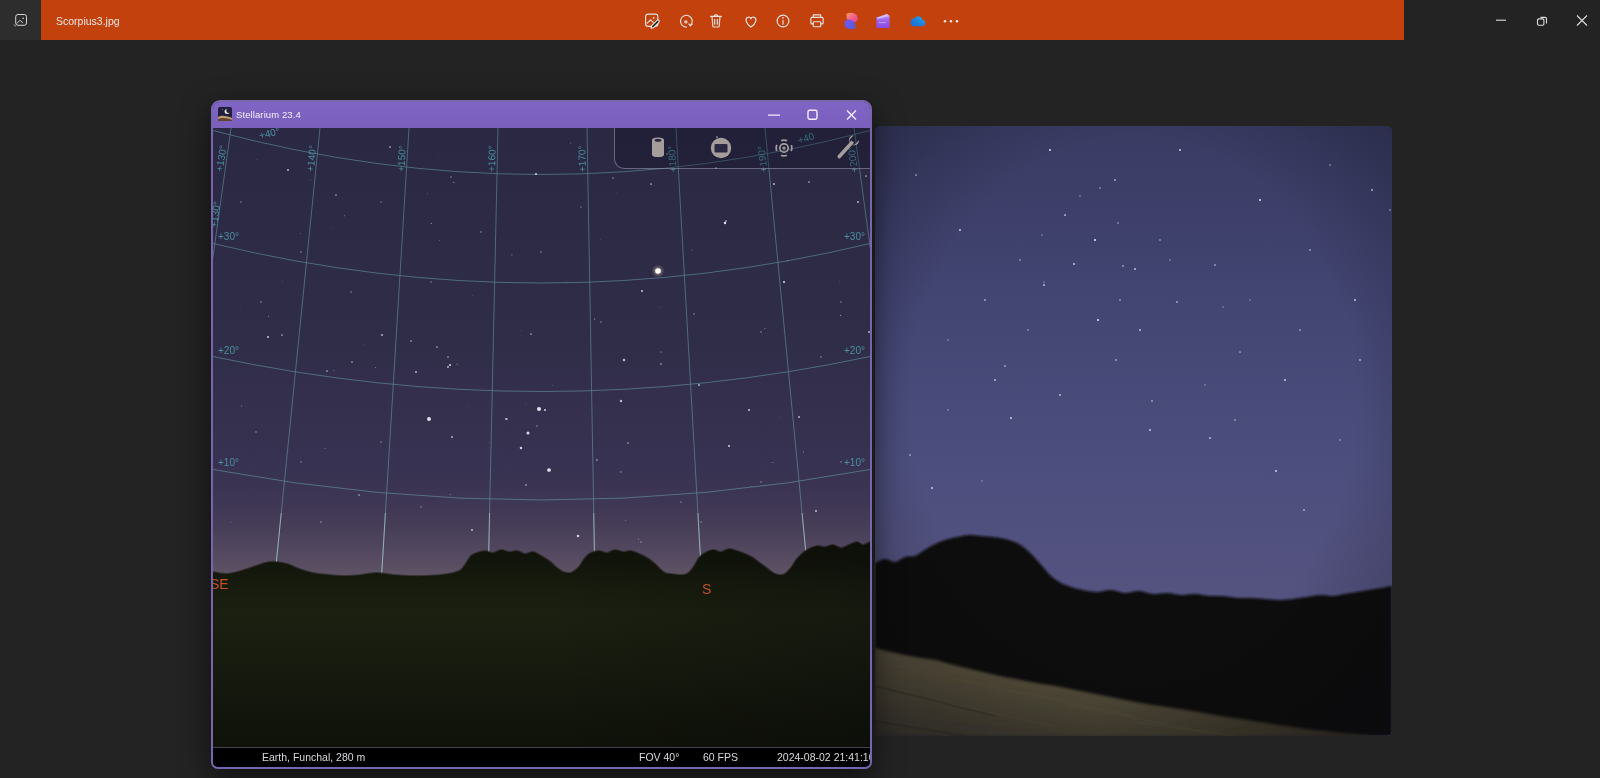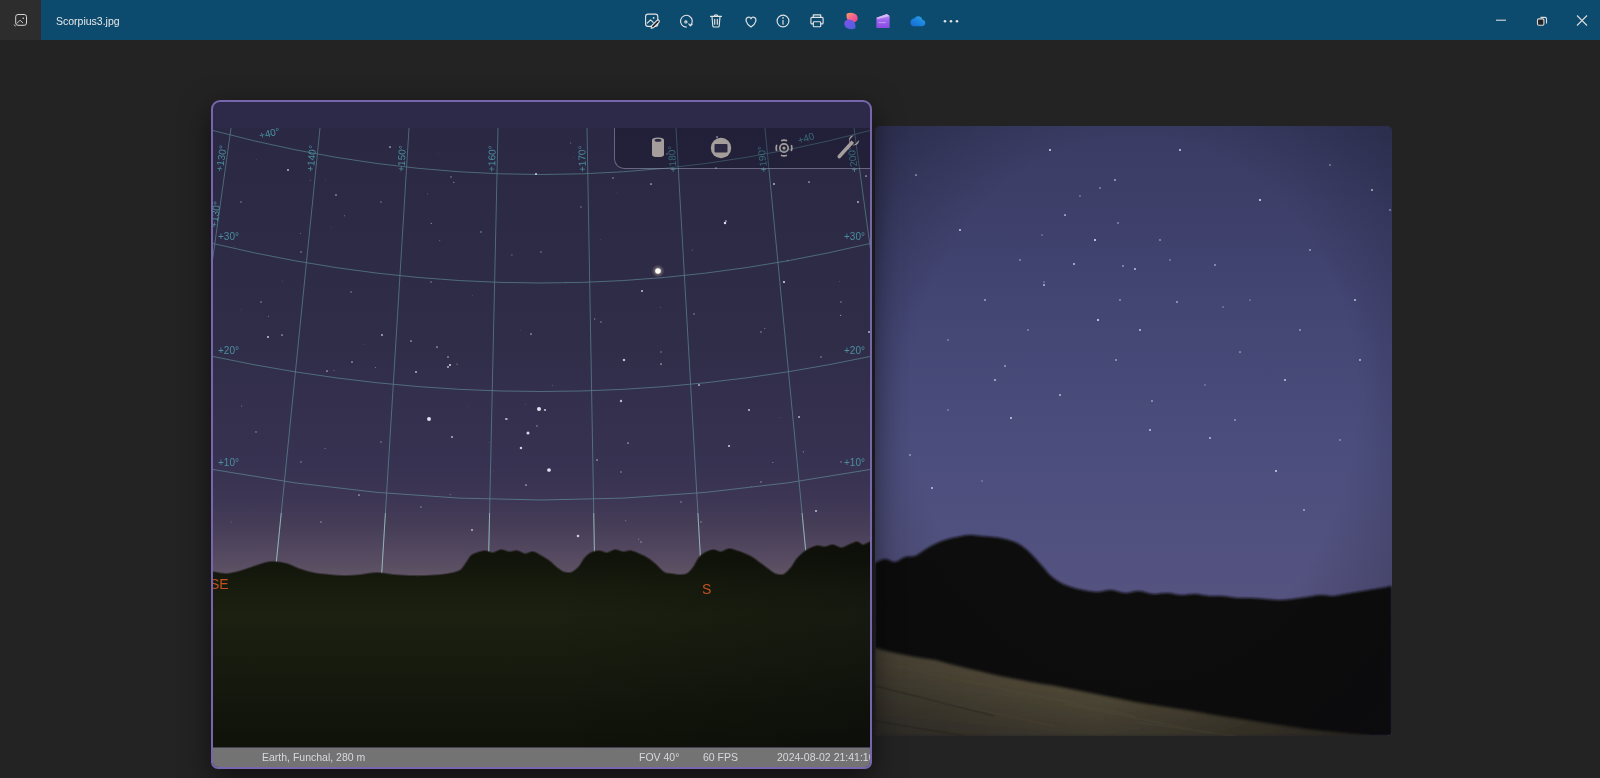--- a/index.html
+++ b/index.html
@@ -1,31 +1,31 @@
 <!DOCTYPE html>
 <html><head><meta charset="utf-8">
 <style>
 * { margin:0; padding:0; box-sizing:border-box; }
 html,body { width:1600px; height:778px; background:#232323; overflow:hidden;
   font-family:"Liberation Sans", sans-serif; }
-.topbar { position:absolute; left:0; top:0; width:1600px; height:40px; background:#0c4a6e; }
+.topbar { position:absolute; left:0; top:0; width:1404px; height:40px; background:#c2410c; }
 .appbox { position:absolute; left:0; top:0; width:41px; height:40px; background:#2e2d2d; }
 .fname { position:absolute; left:56px; top:14.5px; font-size:10.5px; color:#e8e8e8; letter-spacing:0px; }
 .photo { position:absolute; left:875px; top:126px; width:517px; height:610px; border-radius:5px; overflow:hidden; }
 .stwin { position:absolute; left:211px; top:100px; width:661px; height:669px;
   border:2px solid #7765ad; border-radius:9px 9px 7px 7px; overflow:hidden; background:#2c2a48;
   box-shadow:0 10px 30px rgba(0,0,0,0.55); }
 .sttitle { position:absolute; left:0; top:0; width:657px; height:26px;
   background:linear-gradient(180deg,#8165c4 0%,#7d61c0 55%,#7a5fbb 100%); }
 .sttext { position:absolute; left:23px; top:7px; font-size:9.5px; color:#f2eefc; letter-spacing:0.1px; }
 .stpanel { position:absolute; left:401px; top:26px; width:256px; height:41px;
   background:rgba(18,16,38,0.30); border-left:1px solid rgba(190,190,215,0.45);
   border-bottom:1px solid rgba(190,190,215,0.45); border-radius:0 0 0 10px; }
 .stpanelicons { position:absolute; left:401px; top:26px; }
-.stbottom { position:absolute; left:0; top:645px; width:657px; height:20px; background:#737373;
+.stbottom { position:absolute; left:0; top:645px; width:657px; height:20px; background:#000000;
   border-top:1px solid #454052; color:#d8d8dd; font-size:10.5px; }
 .stbottom span { position:absolute; top:3px; white-space:nowrap; }
 </style></head>
 <body>
 <div class="topbar">
   <div class="appbox">
       <svg style="position:absolute;left:13px;top:12.5px" width="15" height="15" viewBox="0 0 15 15">
 <path d="M2.6 13.1 q-1.1-0.35-1.45-1.45" stroke="#d4d4d4" stroke-width="0.95" fill="none"></path>
 <rect x="2.7" y="1.5" width="10.8" height="10.8" rx="2.3" stroke="#d4d4d4" stroke-width="1" fill="none"></rect>
 <path d="M4 10.3 L7.1 7.2 L9.7 9.8" stroke="#d4d4d4" stroke-width="0.95" fill="none" stroke-linecap="round" stroke-linejoin="round"></path>
@@ -442,20 +442,36 @@
 <text x="652" y="112" text-anchor="end">+30°</text>
 <text x="47" y="11" transform="rotate(-13 47 11)">+40°</text>
 <text x="586" y="16" transform="rotate(-18 586 16)">+40</text>
 </g>
 <path d="M 0 444 C 2.3 444.3 9.3 446.2 14 446 C 18.7 445.8 23.7 444.2 28 443 C 32.3 441.8 36.0 440.3 40 439 C 44.0 437.7 48.3 435.8 52 435 C 55.7 434.2 58.3 433.8 62 434 C 65.7 434.2 70.0 434.8 74 436 C 78.0 437.2 81.7 439.5 86 441 C 90.3 442.5 95.0 444.0 100 445 C 105.0 446.0 110.7 446.5 116 447 C 121.3 447.5 126.7 448.0 132 448 C 137.3 448.0 142.7 447.5 148 447 C 153.3 446.5 158.7 445.0 164 445 C 169.3 445.0 174.7 446.5 180 447 C 185.3 447.5 190.7 447.8 196 448 C 201.3 448.2 206.7 448.2 212 448 C 217.3 447.8 223.3 447.5 228 447 C 232.7 446.5 236.7 445.8 240 445 C 243.3 444.2 245.7 443.8 248 442 C 250.3 440.2 252.3 436.3 254 434 C 255.7 431.7 256.3 429.5 258 428 C 259.7 426.5 261.7 425.8 264 425 C 266.3 424.2 269.3 423.0 272 423 C 274.7 423.0 277.3 425.2 280 425 C 282.7 424.8 285.3 422.2 288 422 C 290.7 421.8 293.3 423.8 296 424 C 298.7 424.2 301.3 422.7 304 423 C 306.7 423.3 309.3 425.8 312 426 C 314.7 426.2 317.3 423.7 320 424 C 322.7 424.3 325.3 426.5 328 428 C 330.7 429.5 333.3 431.0 336 433 C 338.7 435.0 341.7 438.2 344 440 C 346.3 441.8 348.0 443.2 350 444 C 352.0 444.8 354.3 445.0 356 445 C 357.7 445.0 358.3 445.0 360 444 C 361.7 443.0 364.0 441.3 366 439 C 368.0 436.7 370.0 432.3 372 430 C 374.0 427.7 375.7 426.2 378 425 C 380.3 423.8 383.3 423.0 386 423 C 388.7 423.0 391.3 425.2 394 425 C 396.7 424.8 399.3 422.2 402 422 C 404.7 421.8 407.3 423.8 410 424 C 412.7 424.2 415.3 422.7 418 423 C 420.7 423.3 423.3 424.8 426 426 C 428.7 427.2 431.3 428.3 434 430 C 436.7 431.7 439.7 434.0 442 436 C 444.3 438.0 446.3 440.5 448 442 C 449.7 443.5 450.3 444.3 452 445 C 453.7 445.7 455.7 445.7 458 446 C 460.3 446.3 463.3 447.0 466 447 C 468.7 447.0 471.7 447.2 474 446 C 476.3 444.8 478.0 442.7 480 440 C 482.0 437.3 484.0 432.5 486 430 C 488.0 427.5 489.7 426.3 492 425 C 494.3 423.7 497.3 422.2 500 422 C 502.7 421.8 505.3 424.2 508 424 C 510.7 423.8 513.3 421.2 516 421 C 518.7 420.8 521.3 422.2 524 423 C 526.7 423.8 529.3 424.8 532 426 C 534.7 427.2 537.3 428.3 540 430 C 542.7 431.7 545.3 434.0 548 436 C 550.7 438.0 553.7 440.3 556 442 C 558.3 443.7 560.0 445.2 562 446 C 564.0 446.8 566.3 447.0 568 447 C 569.7 447.0 570.3 447.2 572 446 C 573.7 444.8 576.0 442.5 578 440 C 580.0 437.5 582.0 433.5 584 431 C 586.0 428.5 588.0 426.7 590 425 C 592.0 423.3 593.7 422.2 596 421 C 598.3 419.8 601.3 418.3 604 418 C 606.7 417.7 609.3 419.2 612 419 C 614.7 418.8 617.3 416.8 620 417 C 622.7 417.2 625.3 420.0 628 420 C 630.7 420.0 633.3 418.0 636 417 C 638.7 416.0 641.7 414.0 644 414 C 646.3 414.0 647.8 417.0 650 417 C 652.2 417.0 655.8 414.5 657 414 L 657 621 L 0 621 Z" fill="url(#ground)"></path>
 <path d="M 0 444 C 2.3 444.3 9.3 446.2 14 446 C 18.7 445.8 23.7 444.2 28 443 C 32.3 441.8 36.0 440.3 40 439 C 44.0 437.7 48.3 435.8 52 435 C 55.7 434.2 58.3 433.8 62 434 C 65.7 434.2 70.0 434.8 74 436 C 78.0 437.2 81.7 439.5 86 441 C 90.3 442.5 95.0 444.0 100 445 C 105.0 446.0 110.7 446.5 116 447 C 121.3 447.5 126.7 448.0 132 448 C 137.3 448.0 142.7 447.5 148 447 C 153.3 446.5 158.7 445.0 164 445 C 169.3 445.0 174.7 446.5 180 447 C 185.3 447.5 190.7 447.8 196 448 C 201.3 448.2 206.7 448.2 212 448 C 217.3 447.8 223.3 447.5 228 447 C 232.7 446.5 236.7 445.8 240 445 C 243.3 444.2 245.7 443.8 248 442 C 250.3 440.2 252.3 436.3 254 434 C 255.7 431.7 256.3 429.5 258 428 C 259.7 426.5 261.7 425.8 264 425 C 266.3 424.2 269.3 423.0 272 423 C 274.7 423.0 277.3 425.2 280 425 C 282.7 424.8 285.3 422.2 288 422 C 290.7 421.8 293.3 423.8 296 424 C 298.7 424.2 301.3 422.7 304 423 C 306.7 423.3 309.3 425.8 312 426 C 314.7 426.2 317.3 423.7 320 424 C 322.7 424.3 325.3 426.5 328 428 C 330.7 429.5 333.3 431.0 336 433 C 338.7 435.0 341.7 438.2 344 440 C 346.3 441.8 348.0 443.2 350 444 C 352.0 444.8 354.3 445.0 356 445 C 357.7 445.0 358.3 445.0 360 444 C 361.7 443.0 364.0 441.3 366 439 C 368.0 436.7 370.0 432.3 372 430 C 374.0 427.7 375.7 426.2 378 425 C 380.3 423.8 383.3 423.0 386 423 C 388.7 423.0 391.3 425.2 394 425 C 396.7 424.8 399.3 422.2 402 422 C 404.7 421.8 407.3 423.8 410 424 C 412.7 424.2 415.3 422.7 418 423 C 420.7 423.3 423.3 424.8 426 426 C 428.7 427.2 431.3 428.3 434 430 C 436.7 431.7 439.7 434.0 442 436 C 444.3 438.0 446.3 440.5 448 442 C 449.7 443.5 450.3 444.3 452 445 C 453.7 445.7 455.7 445.7 458 446 C 460.3 446.3 463.3 447.0 466 447 C 468.7 447.0 471.7 447.2 474 446 C 476.3 444.8 478.0 442.7 480 440 C 482.0 437.3 484.0 432.5 486 430 C 488.0 427.5 489.7 426.3 492 425 C 494.3 423.7 497.3 422.2 500 422 C 502.7 421.8 505.3 424.2 508 424 C 510.7 423.8 513.3 421.2 516 421 C 518.7 420.8 521.3 422.2 524 423 C 526.7 423.8 529.3 424.8 532 426 C 534.7 427.2 537.3 428.3 540 430 C 542.7 431.7 545.3 434.0 548 436 C 550.7 438.0 553.7 440.3 556 442 C 558.3 443.7 560.0 445.2 562 446 C 564.0 446.8 566.3 447.0 568 447 C 569.7 447.0 570.3 447.2 572 446 C 573.7 444.8 576.0 442.5 578 440 C 580.0 437.5 582.0 433.5 584 431 C 586.0 428.5 588.0 426.7 590 425 C 592.0 423.3 593.7 422.2 596 421 C 598.3 419.8 601.3 418.3 604 418 C 606.7 417.7 609.3 419.2 612 419 C 614.7 418.8 617.3 416.8 620 417 C 622.7 417.2 625.3 420.0 628 420 C 630.7 420.0 633.3 418.0 636 417 C 638.7 416.0 641.7 414.0 644 414 C 646.3 414.0 647.8 417.0 650 417 C 652.2 417.0 655.8 414.5 657 414 L 657 621 L 0 621 Z" fill="url(#grounddark)"></path>
 <path d="M 0 444 C 2.3 444.3 9.3 446.2 14 446 C 18.7 445.8 23.7 444.2 28 443 C 32.3 441.8 36.0 440.3 40 439 C 44.0 437.7 48.3 435.8 52 435 C 55.7 434.2 58.3 433.8 62 434 C 65.7 434.2 70.0 434.8 74 436 C 78.0 437.2 81.7 439.5 86 441 C 90.3 442.5 95.0 444.0 100 445 C 105.0 446.0 110.7 446.5 116 447 C 121.3 447.5 126.7 448.0 132 448 C 137.3 448.0 142.7 447.5 148 447 C 153.3 446.5 158.7 445.0 164 445 C 169.3 445.0 174.7 446.5 180 447 C 185.3 447.5 190.7 447.8 196 448 C 201.3 448.2 206.7 448.2 212 448 C 217.3 447.8 223.3 447.5 228 447 C 232.7 446.5 236.7 445.8 240 445 C 243.3 444.2 245.7 443.8 248 442 C 250.3 440.2 252.3 436.3 254 434 C 255.7 431.7 256.3 429.5 258 428 C 259.7 426.5 261.7 425.8 264 425 C 266.3 424.2 269.3 423.0 272 423 C 274.7 423.0 277.3 425.2 280 425 C 282.7 424.8 285.3 422.2 288 422 C 290.7 421.8 293.3 423.8 296 424 C 298.7 424.2 301.3 422.7 304 423 C 306.7 423.3 309.3 425.8 312 426 C 314.7 426.2 317.3 423.7 320 424 C 322.7 424.3 325.3 426.5 328 428 C 330.7 429.5 333.3 431.0 336 433 C 338.7 435.0 341.7 438.2 344 440 C 346.3 441.8 348.0 443.2 350 444 C 352.0 444.8 354.3 445.0 356 445 C 357.7 445.0 358.3 445.0 360 444 C 361.7 443.0 364.0 441.3 366 439 C 368.0 436.7 370.0 432.3 372 430 C 374.0 427.7 375.7 426.2 378 425 C 380.3 423.8 383.3 423.0 386 423 C 388.7 423.0 391.3 425.2 394 425 C 396.7 424.8 399.3 422.2 402 422 C 404.7 421.8 407.3 423.8 410 424 C 412.7 424.2 415.3 422.7 418 423 C 420.7 423.3 423.3 424.8 426 426 C 428.7 427.2 431.3 428.3 434 430 C 436.7 431.7 439.7 434.0 442 436 C 444.3 438.0 446.3 440.5 448 442 C 449.7 443.5 450.3 444.3 452 445 C 453.7 445.7 455.7 445.7 458 446 C 460.3 446.3 463.3 447.0 466 447 C 468.7 447.0 471.7 447.2 474 446 C 476.3 444.8 478.0 442.7 480 440 C 482.0 437.3 484.0 432.5 486 430 C 488.0 427.5 489.7 426.3 492 425 C 494.3 423.7 497.3 422.2 500 422 C 502.7 421.8 505.3 424.2 508 424 C 510.7 423.8 513.3 421.2 516 421 C 518.7 420.8 521.3 422.2 524 423 C 526.7 423.8 529.3 424.8 532 426 C 534.7 427.2 537.3 428.3 540 430 C 542.7 431.7 545.3 434.0 548 436 C 550.7 438.0 553.7 440.3 556 442 C 558.3 443.7 560.0 445.2 562 446 C 564.0 446.8 566.3 447.0 568 447 C 569.7 447.0 570.3 447.2 572 446 C 573.7 444.8 576.0 442.5 578 440 C 580.0 437.5 582.0 433.5 584 431 C 586.0 428.5 588.0 426.7 590 425 C 592.0 423.3 593.7 422.2 596 421 C 598.3 419.8 601.3 418.3 604 418 C 606.7 417.7 609.3 419.2 612 419 C 614.7 418.8 617.3 416.8 620 417 C 622.7 417.2 625.3 420.0 628 420 C 630.7 420.0 633.3 418.0 636 417 C 638.7 416.0 641.7 414.0 644 414 C 646.3 414.0 647.8 417.0 650 417 C 652.2 417.0 655.8 414.5 657 414 " fill="none" stroke="#171a10" stroke-width="2.2" opacity="0.55"></path>
 <text x="-3" y="461" font-family="Liberation Sans, sans-serif" font-size="14" fill="#c2511f">SE</text>
 <text x="489" y="466" font-family="Liberation Sans, sans-serif" font-size="14" fill="#c2511f">S</text>
 </svg>
+  <div class="sttitle">
+      <svg style="position:absolute;left:5px;top:5px" width="14" height="14" viewBox="0 0 15 15">
+<rect width="15" height="15" rx="2" fill="#20203e"></rect>
+<circle cx="9.8" cy="4.9" r="2.7" fill="#f2ead8"></circle>
+<circle cx="11.3" cy="3.9" r="2.5" fill="#20203e"></circle>
+<circle cx="5" cy="3" r="0.5" fill="#fff" opacity=".8"></circle>
+<path d="M0 10.8 C4 8.2 10 10 15 11.8 L15 15 L0 15 Z" fill="#c0996e"></path>
+<path d="M0 12.8 C5 11 10 12.3 15 13.6 L15 15 L0 15 Z" fill="#5f452f"></path>
+</svg>
+      <div class="sttext">Stellarium 23.4</div>
+      <svg style="position:absolute;right:8px;top:0" width="120" height="26" viewBox="0 0 120 26">
+<path d="M26 13.2 H38" stroke="#f3eefc" stroke-width="1.3"></path>
+<rect x="66" y="8.2" width="9" height="9" rx="1.6" stroke="#f3eefc" stroke-width="1.4" fill="none"></rect>
+<path d="M105 8.4 L114 17.4 M114 8.4 L105 17.4" stroke="#f3eefc" stroke-width="1.4"></path>
+</svg>
+    </div>
   <div class="stpanel"></div>
 <svg class="stpanelicons" width="270" height="41" viewBox="0 0 270 41">
 <g fill="#b3aca6" opacity="0.9">
  <path d="M38 12 q0-2.6 6-2.6 t6 2.6 v14.5 q0 2.6-6 2.6 t-6-2.6 z"></path>
  <ellipse cx="44" cy="12.2" rx="3.4" ry="1.5" fill="#2c2a44"></ellipse>
  <circle cx="107" cy="20" r="10.2"></circle>
  <rect x="100.5" y="16" width="13" height="8.6" rx="1" fill="#2c2a44"></rect>
  <g stroke="#b3aca6" stroke-width="1.7" fill="none">
   <circle cx="170" cy="20" r="4.2"></circle>
   <circle cx="170" cy="20" r="7.8" stroke-dasharray="6.1 6.1" stroke-dashoffset="3"></circle>

